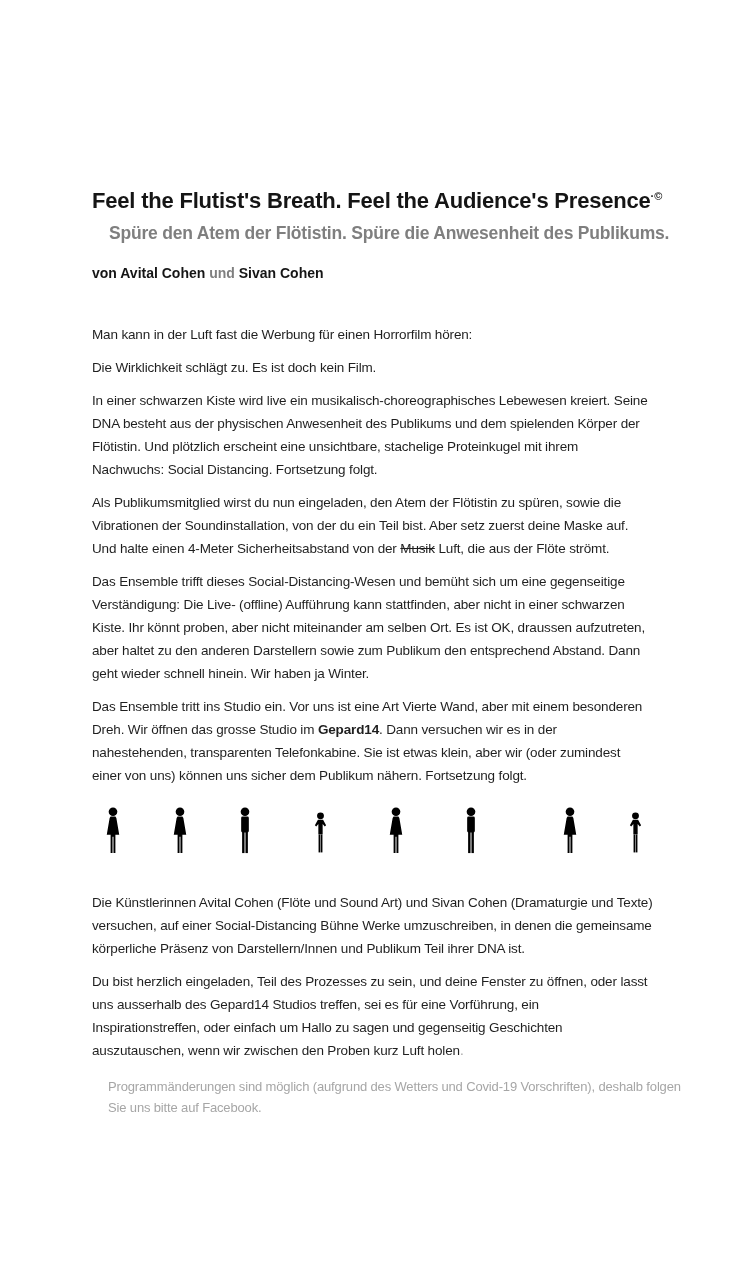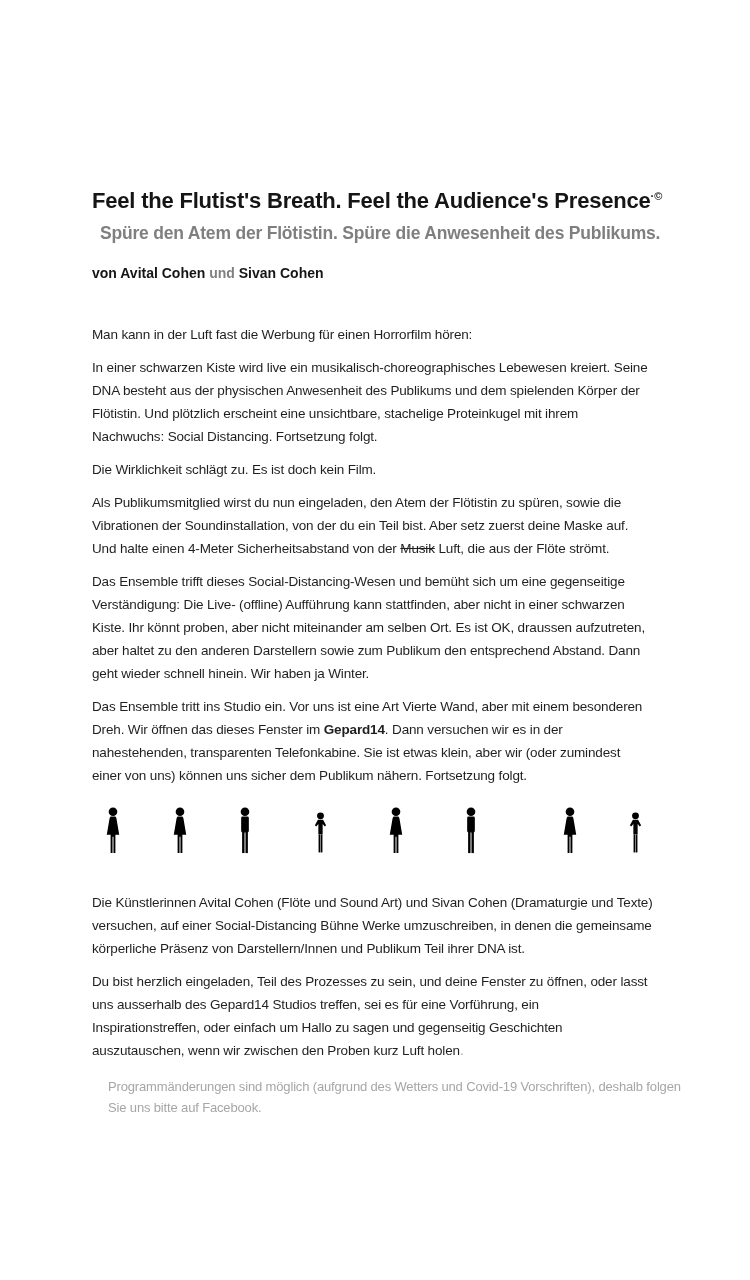--- a/index.html
+++ b/index.html
@@ -33,21 +33,21 @@
     font-size: 11px;
     font-weight: 700;
     vertical-align: super;
     letter-spacing: 0;
   }
   h2.subtitle {
     font-size: 17.5px;
     font-weight: 700;
     color: #7f7f7f;
     letter-spacing: -0.2px;
-    margin: 0 0 21px 8px;
+    margin: 0 0 21px 17px;
     white-space: nowrap;
   }
   .byline {
     font-size: 14px;
     font-weight: 700;
     color: #151515;
     margin: 0 0 42px 0;
   }
   .byline .connector {
     font-weight: 700;
@@ -123,39 +123,39 @@
   <div class="content">
 
     <h1 class="title"><span>Feel the Flutist's Breath. Feel the Audience's Presence</span><sup>·©</sup></h1>
 
     <h2 class="subtitle">Spüre den Atem der Flötistin. Spüre die Anwesenheit des Publikums.</h2>
 
     <p class="byline"><span>von Avital Cohen</span><span class="connector"> und </span><span>Sivan Cohen</span></p>
 
     <p class="body">Man kann in der Luft fast die Werbung für einen Horrorfilm hören:</p>
 
+    <p class="body">Die Wirklichkeit schlägt zu. Es ist doch kein Film.</p>
+
     <p class="body">In einer schwarzen Kiste wird live ein musikalisch-choreographisches Lebewesen kreiert. Seine
 DNA besteht aus der physischen Anwesenheit des Publikums und dem spielenden Körper der
 Flötistin. Und plötzlich erscheint eine unsichtbare, stachelige Proteinkugel mit ihrem
 Nachwuchs: Social Distancing. Fortsetzung folgt.</p>
-
-    <p class="body">Die Wirklichkeit schlägt zu. Es ist doch kein Film.</p>
 
     <p class="body"><span>Als Publikumsmitglied wirst du nun eingeladen, den Atem der Flötistin zu spüren, sowie die
 Vibrationen der Soundinstallation, von der du ein Teil bist. Aber setz zuerst deine Maske auf.
 Und halte einen 4-Meter Sicherheitsabstand von der </span><span class="struck">Musik</span><span> Luft, die aus der Flöte strömt.</span></p>
 
     <p class="body">Das Ensemble trifft dieses Social-Distancing-Wesen und bemüht sich um eine gegenseitige
 Verständigung: Die Live- (offline) Aufführung kann stattfinden, aber nicht in einer schwarzen
 Kiste. Ihr könnt proben, aber nicht miteinander am selben Ort. Es ist OK, draussen aufzutreten,
 aber haltet zu den anderen Darstellern sowie zum Publikum den entsprechend Abstand. Dann
 geht wieder schnell hinein. Wir haben ja Winter.</p>
 
     <p class="body"><span>Das Ensemble tritt ins Studio ein. Vor uns ist eine Art Vierte Wand, aber mit einem besonderen
-Dreh. Wir öffnen das dieses Fenster im </span><span class="bold">Gepard14</span><span>. Dann versuchen wir es in der
+Dreh. Wir öffnen das grosse Studio im </span><span class="bold">Gepard14</span><span>. Dann versuchen wir es in der
 nahestehenden, transparenten Telefonkabine. Sie ist etwas klein, aber wir (oder zumindest
 einer von uns) können uns sicher dem Publikum nähern. Fortsetzung folgt.</span></p>
 
     <div class="icon-row">
         <span class="pict pict-woman" style="color: rgb(0, 0, 0);">
           <svg viewBox="0 0 40 100">
             <use href="#sym-woman"></use>
           </svg>
         </span>
         <span class="pict pict-woman" style="color: rgb(0, 0, 0);">

